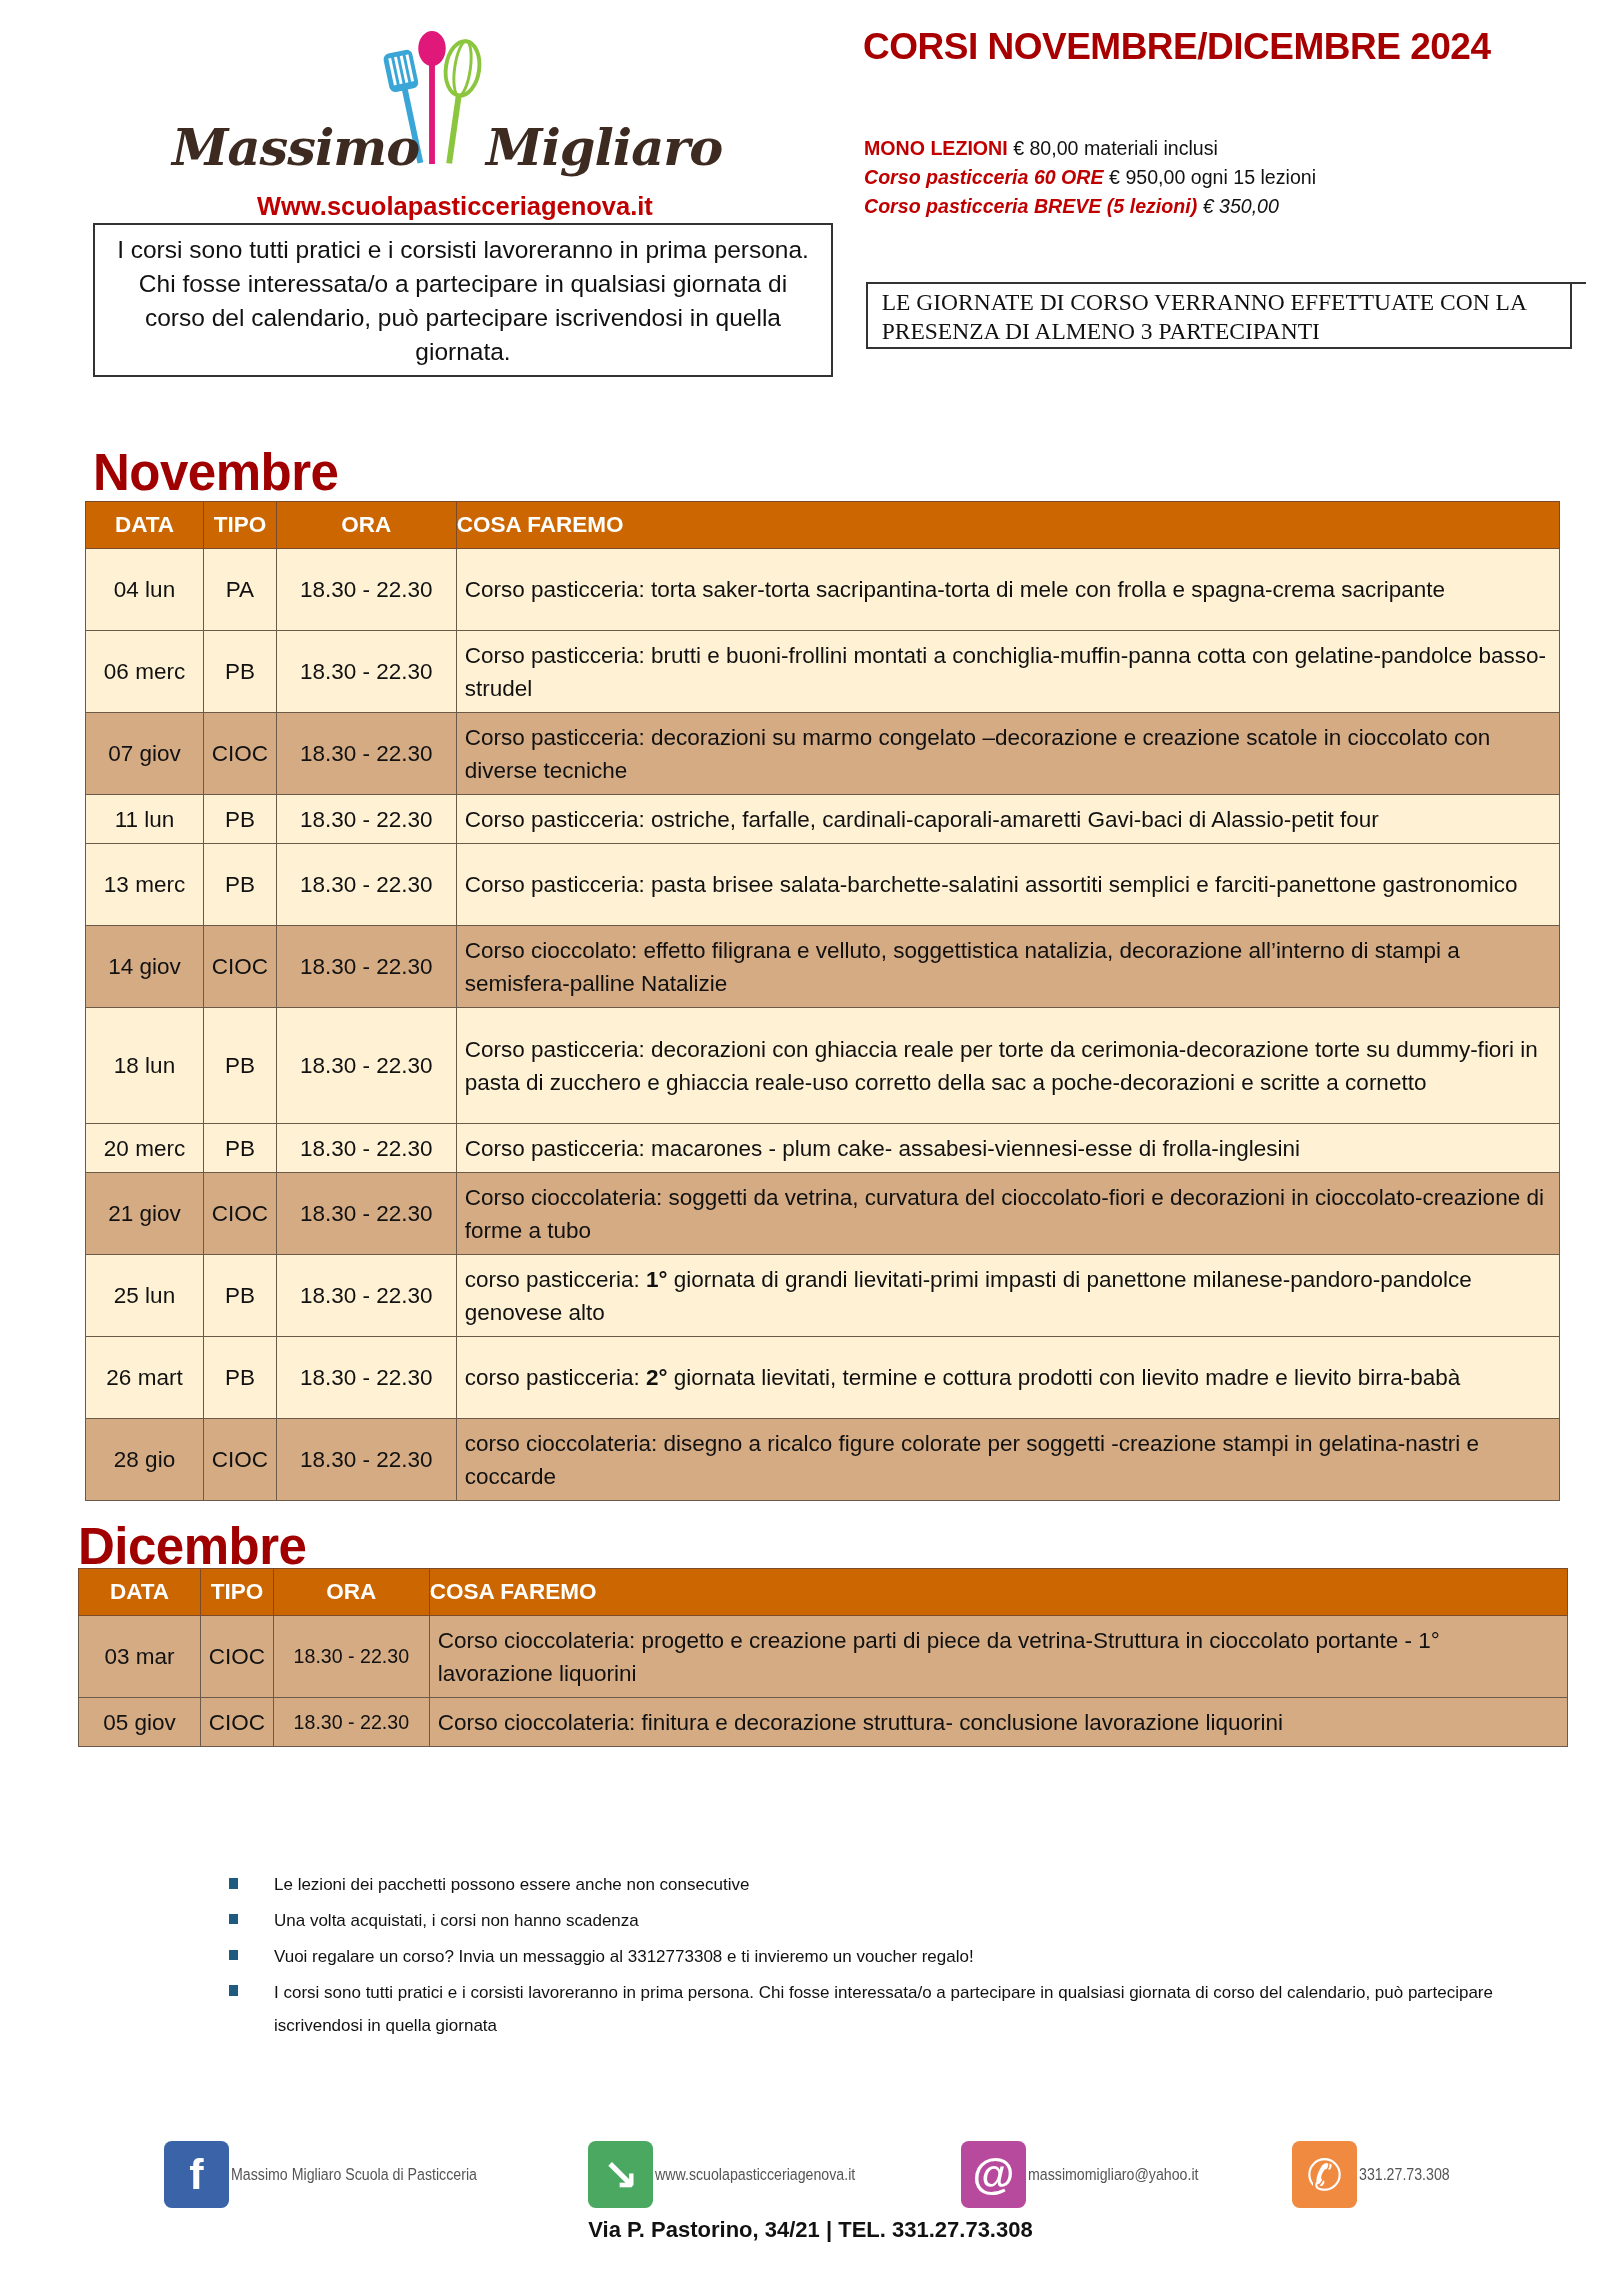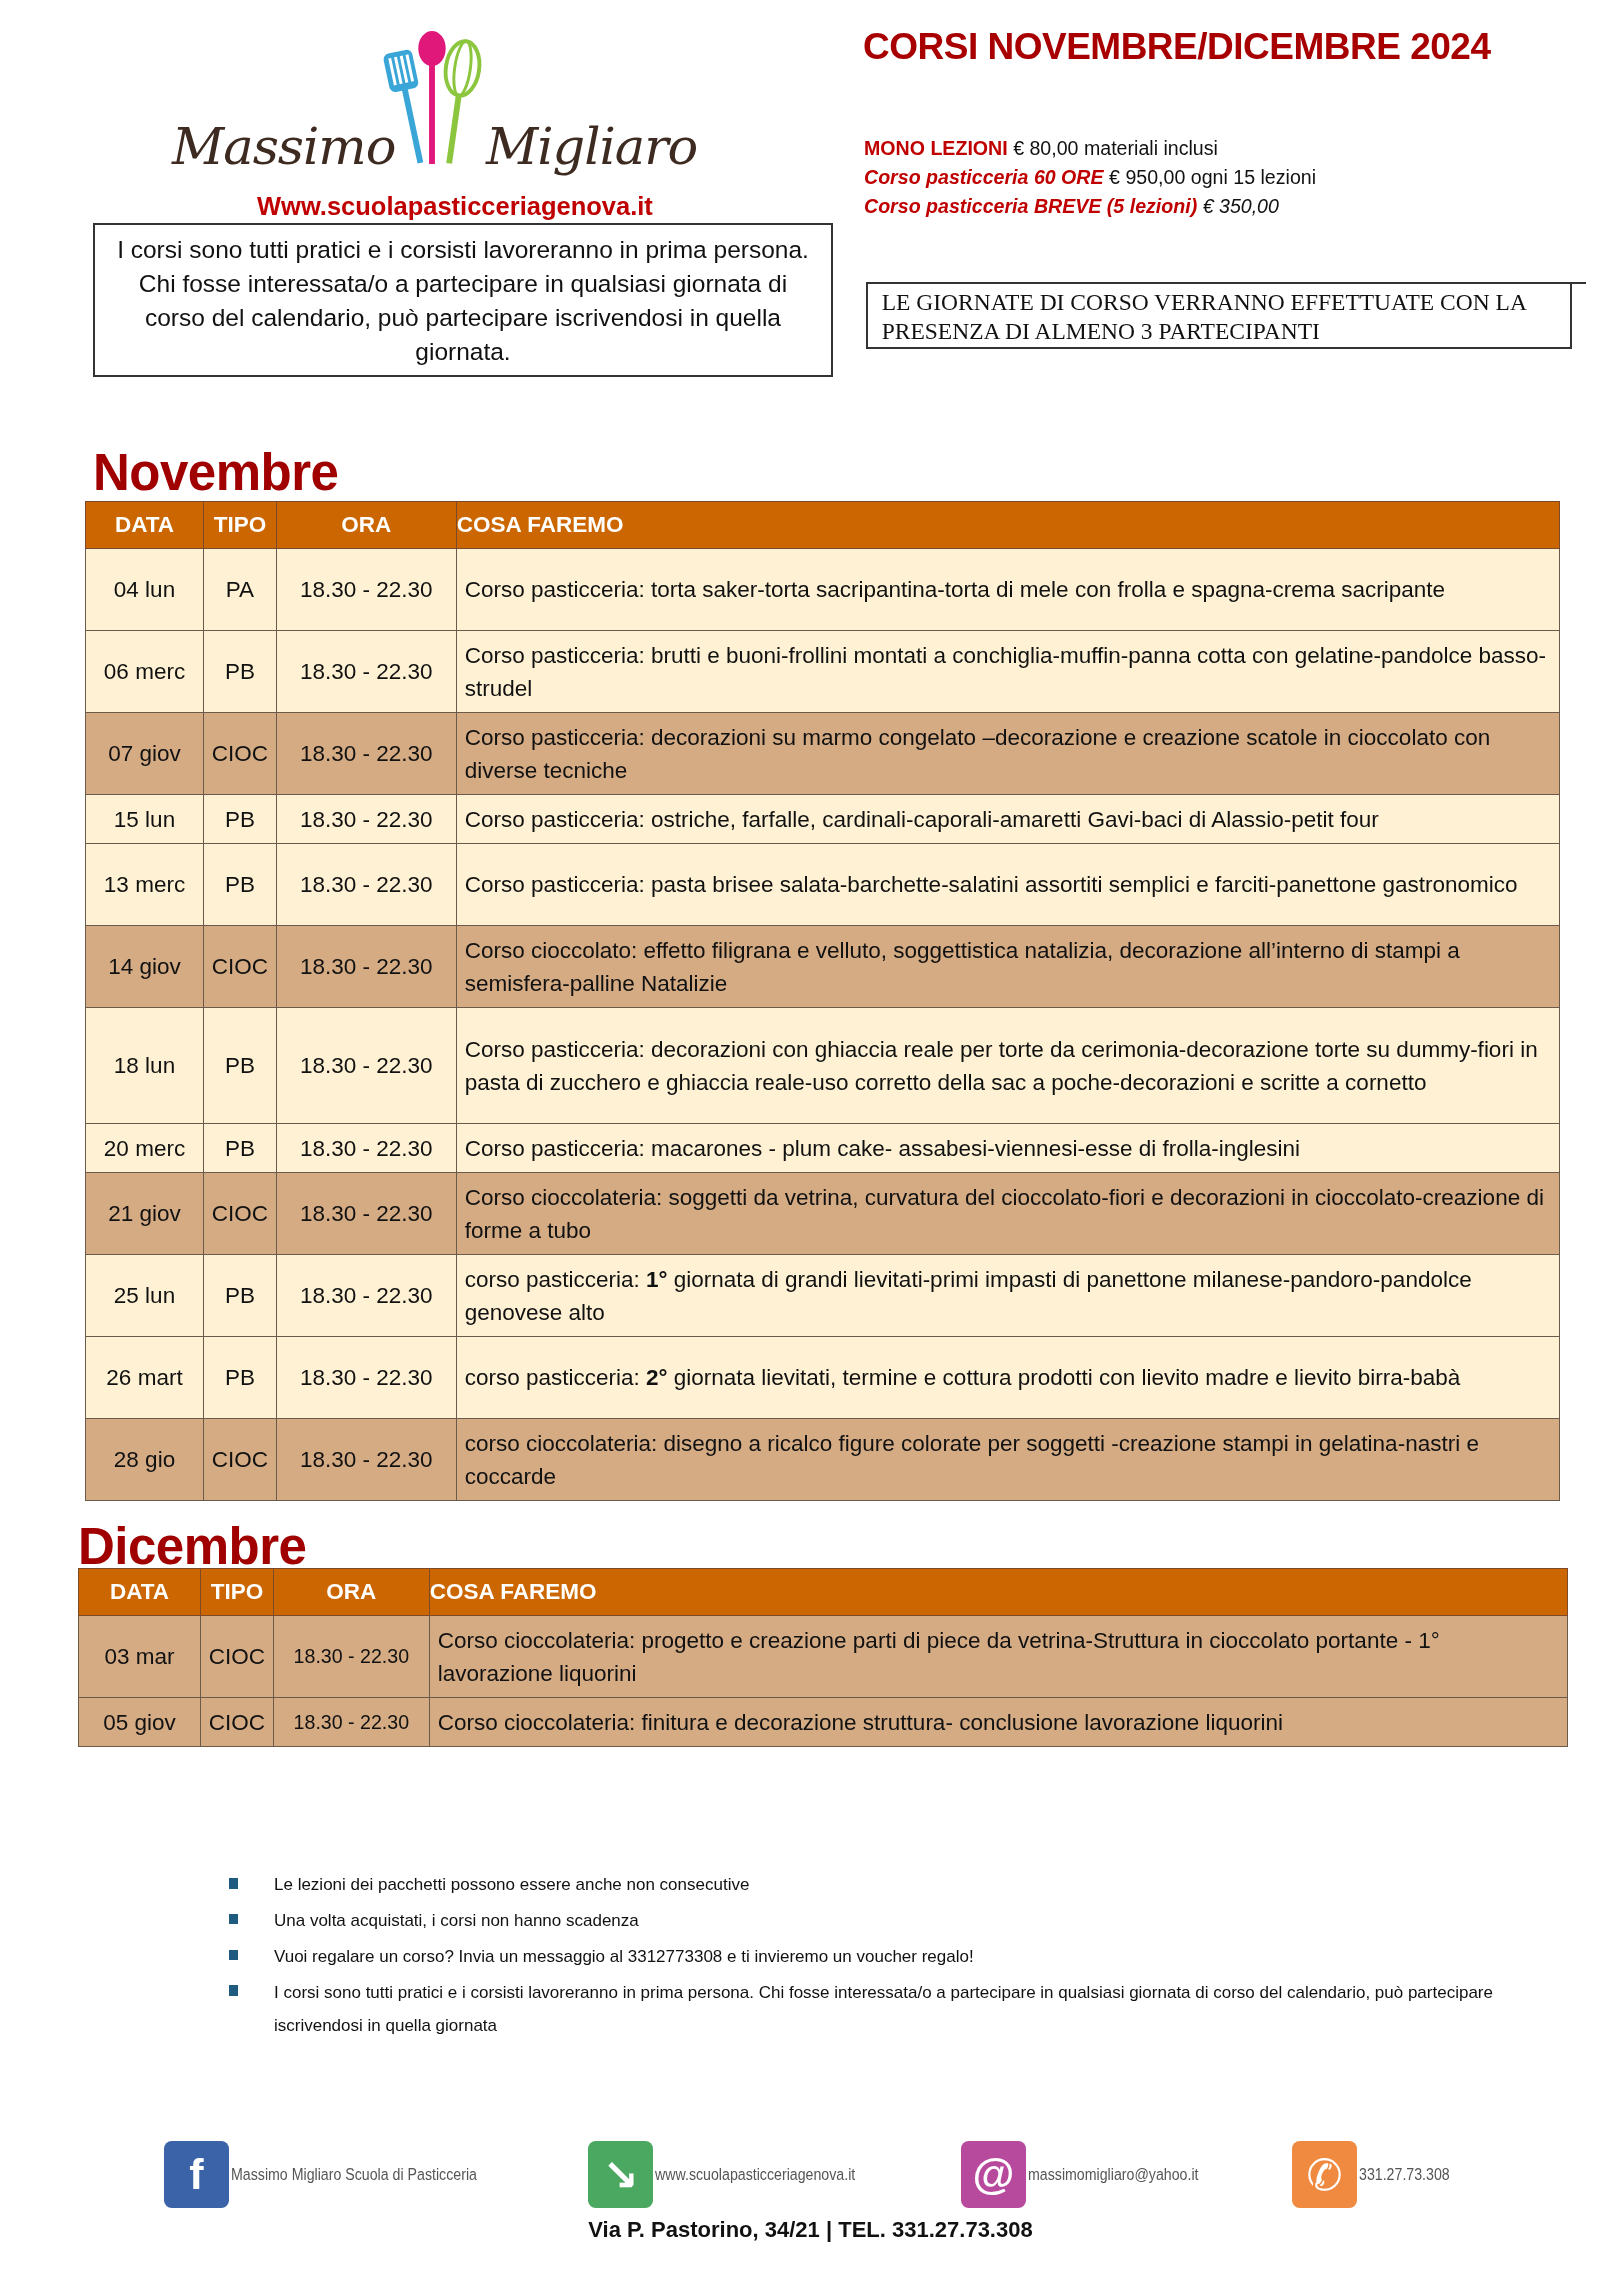--- a/index.html
+++ b/index.html
@@ -2,21 +2,21 @@
 <html><head>
 <meta charset="utf-8">
 <style>
   * { box-sizing: border-box; margin: 0; padding: 0; }
   html, body { width: 1621px; height: 2293px; background: #ffffff; }
   body { position: relative; font-family: "Liberation Sans", "DejaVu Sans", sans-serif; color: #111; overflow: hidden; }
 
   
   .logo { position: absolute; left: 172px; top: 29px; width: 534px; height: 147px; }
   .logo .utensils { position: absolute; left: 206px; top: 0; width: 108px; height: 137px; }
-  .logo .name { position: absolute; top: 88px; font-family: "DejaVu Serif", serif; font-style: italic; font-weight: normal; font-size: 51px; color: #3d2a20; letter-spacing: -1px; }
+  .logo .name { position: absolute; top: 88px; font-family: "DejaVu Serif", serif; font-style: italic; font-weight: bold; font-size: 51px; color: #3d2a20; letter-spacing: -1px; }
   .logo .name.first { left: 0; }
   .logo .name.second { left: 314px; }
 
   .website { position: absolute; left: 257px; top: 192px; font-size: 25.5px; font-weight: bold; color: #c00000; }
 
   .intro-box { position: absolute; left: 93px; top: 223px; width: 740px; height: 154px; border: 2px solid #333; padding: 7.8px 11.8px; text-align: center; font-size: 24.5px; line-height: 34px; color: #111; }
 
   
   .main-title { position: absolute; left: 863px; top: 25.5px; font-size: 37px; font-weight: bold; color: #a80000; letter-spacing: -0.5px; }
   .prices { position: absolute; left: 864px; top: 134px; font-size: 19.6px; line-height: 29px; }
@@ -132,21 +132,21 @@
       <td class="c">18.30 - 22.30</td>
       <td class="desc">Corso pasticceria: brutti e buoni-frollini montati a conchiglia-muffin-panna cotta con gelatine-pandolce basso-strudel</td>
     </tr>
     <tr class="dark r2">
       <td class="c">07 giov</td>
       <td class="c">CIOC</td>
       <td class="c">18.30 - 22.30</td>
       <td class="desc">Corso pasticceria: decorazioni su marmo congelato –decorazione e creazione scatole in cioccolato con diverse tecniche</td>
     </tr>
     <tr class="light r1">
-      <td class="c">15 lun</td>
+      <td class="c">11 lun</td>
       <td class="c">PB</td>
       <td class="c">18.30 - 22.30</td>
       <td class="desc">Corso pasticceria: ostriche, farfalle, cardinali-caporali-amaretti Gavi-baci di Alassio-petit four</td>
     </tr>
     <tr class="light r2">
       <td class="c">13 merc</td>
       <td class="c">PB</td>
       <td class="c">18.30 - 22.30</td>
       <td class="desc">Corso pasticceria: pasta brisee salata-barchette-salatini assortiti semplici e farciti-panettone gastronomico</td>
     </tr>

